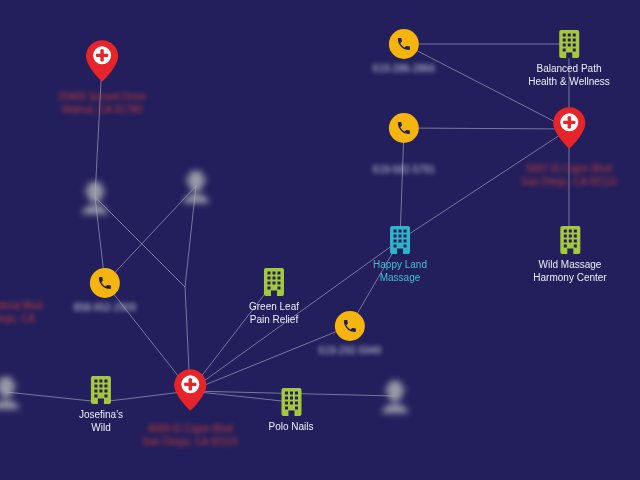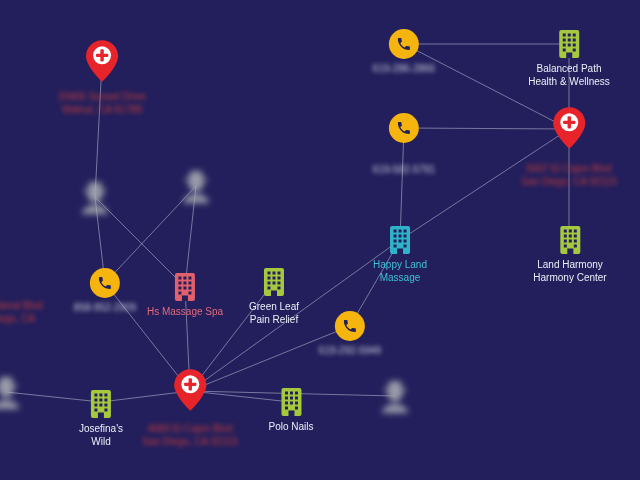--- a/index.html
+++ b/index.html
@@ -155,42 +155,20 @@
     <div class="phone-circle">
       <svg width="16" height="16" viewBox="0 0 24 24" fill="#232058">
           <path d="M6.62 10.79c1.44 2.83 3.76 5.14 6.59 6.59l2.2-2.2c.27-.27.67-.36 1.02-.24 1.12.37 2.33.57 3.57.57.55 0 1 .45 1 1V20c0 .55-.45 1-1 1-9.39 0-17-7.61-17-17 0-.55.45-1 1-1h3.5c.55 0 1 .45 1 1 0 1.25.2 2.45.57 3.57.11.35.03.74-.25 1.02l-2.2 2.2z"></path>
         </svg>
     </div>
     <div class="label phone-label blur-txt">
       <span>858-952-2909</span>
     </div>
   </div>
 
-  <div class="node" style="left:185px; top:272px;">
-    <svg width="26" height="30" viewBox="0 0 26 30">
-      <rect x="3" y="1" width="20" height="28" rx="2" fill="#e2606b"></rect>
-      <g fill="#231f5c">
-        <rect x="6.5" y="4.5" width="3" height="3"></rect>
-          <rect x="11.5" y="4.5" width="3" height="3"></rect>
-          <rect x="16.5" y="4.5" width="3" height="3"></rect>
-        <rect x="6.5" y="9.5" width="3" height="3"></rect>
-          <rect x="11.5" y="9.5" width="3" height="3"></rect>
-          <rect x="16.5" y="9.5" width="3" height="3"></rect>
-        <rect x="6.5" y="14.5" width="3" height="3"></rect>
-          <rect x="11.5" y="14.5" width="3" height="3"></rect>
-          <rect x="16.5" y="14.5" width="3" height="3"></rect>
-        <rect x="6.5" y="19.5" width="3" height="3"></rect>
-          <rect x="16.5" y="19.5" width="3" height="3"></rect>
-        <rect x="10" y="23.5" width="6" height="5.5"></rect>
-      </g>
-    </svg>
-    <div class="label lbl-pink">
-      <span>Hs Massage Spa</span>
-    </div>
-  </div>
 
   <div class="node" style="left:274px; top:267px;">
     <svg width="26" height="30" viewBox="0 0 26 30">
       <rect x="3" y="1" width="20" height="28" rx="2" fill="#a6c83d"></rect>
       <g fill="#231f5c">
         <rect x="6.5" y="4.5" width="3" height="3"></rect>
           <rect x="11.5" y="4.5" width="3" height="3"></rect>
           <rect x="16.5" y="4.5" width="3" height="3"></rect>
         <rect x="6.5" y="9.5" width="3" height="3"></rect>
           <rect x="11.5" y="9.5" width="3" height="3"></rect>
@@ -245,21 +223,21 @@
           <rect x="16.5" y="9.5" width="3" height="3"></rect>
         <rect x="6.5" y="14.5" width="3" height="3"></rect>
           <rect x="11.5" y="14.5" width="3" height="3"></rect>
           <rect x="16.5" y="14.5" width="3" height="3"></rect>
         <rect x="6.5" y="19.5" width="3" height="3"></rect>
           <rect x="16.5" y="19.5" width="3" height="3"></rect>
         <rect x="10" y="23.5" width="6" height="5.5"></rect>
       </g>
     </svg>
     <div class="label lbl-white">
-      <span>Land Harmony</span>
+      <span>Wild Massage</span>
       <span>Harmony Center</span>
     </div>
   </div>
 
   <div class="node" style="left:350px; top:311px;">
     <div class="phone-circle">
       <svg width="16" height="16" viewBox="0 0 24 24" fill="#232058">
           <path d="M6.62 10.79c1.44 2.83 3.76 5.14 6.59 6.59l2.2-2.2c.27-.27.67-.36 1.02-.24 1.12.37 2.33.57 3.57.57.55 0 1 .45 1 1V20c0 .55-.45 1-1 1-9.39 0-17-7.61-17-17 0-.55.45-1 1-1h3.5c.55 0 1 .45 1 1 0 1.25.2 2.45.57 3.57.11.35.03.74-.25 1.02l-2.2 2.2z"></path>
         </svg>
     </div>
@@ -274,21 +252,21 @@
       <circle cx="18" cy="17" r="9.5" fill="#ffffff"></circle>
       <rect x="16.2" y="10.5" width="3.6" height="13" rx="1" fill="#e8242b"></rect>
       <rect x="11.5" y="15.2" width="13" height="3.6" rx="1" fill="#e8242b"></rect>
     </svg>
     <div class="label addr blur-txt gap-pin3">
       <span>4689 El Cajon Blvd</span>
       <span>San Diego, CA 92115</span>
     </div>
   </div>
 
-  <div class="node" style="left:101px; top:389px;">
+  <div class="node" style="left:101px; top:375px;">
     <svg width="26" height="30" viewBox="0 0 26 30">
       <rect x="3" y="1" width="20" height="28" rx="2" fill="#a6c83d"></rect>
       <g fill="#231f5c">
         <rect x="6.5" y="4.5" width="3" height="3"></rect>
           <rect x="11.5" y="4.5" width="3" height="3"></rect>
           <rect x="16.5" y="4.5" width="3" height="3"></rect>
         <rect x="6.5" y="9.5" width="3" height="3"></rect>
           <rect x="11.5" y="9.5" width="3" height="3"></rect>
           <rect x="16.5" y="9.5" width="3" height="3"></rect>
         <rect x="6.5" y="14.5" width="3" height="3"></rect>

